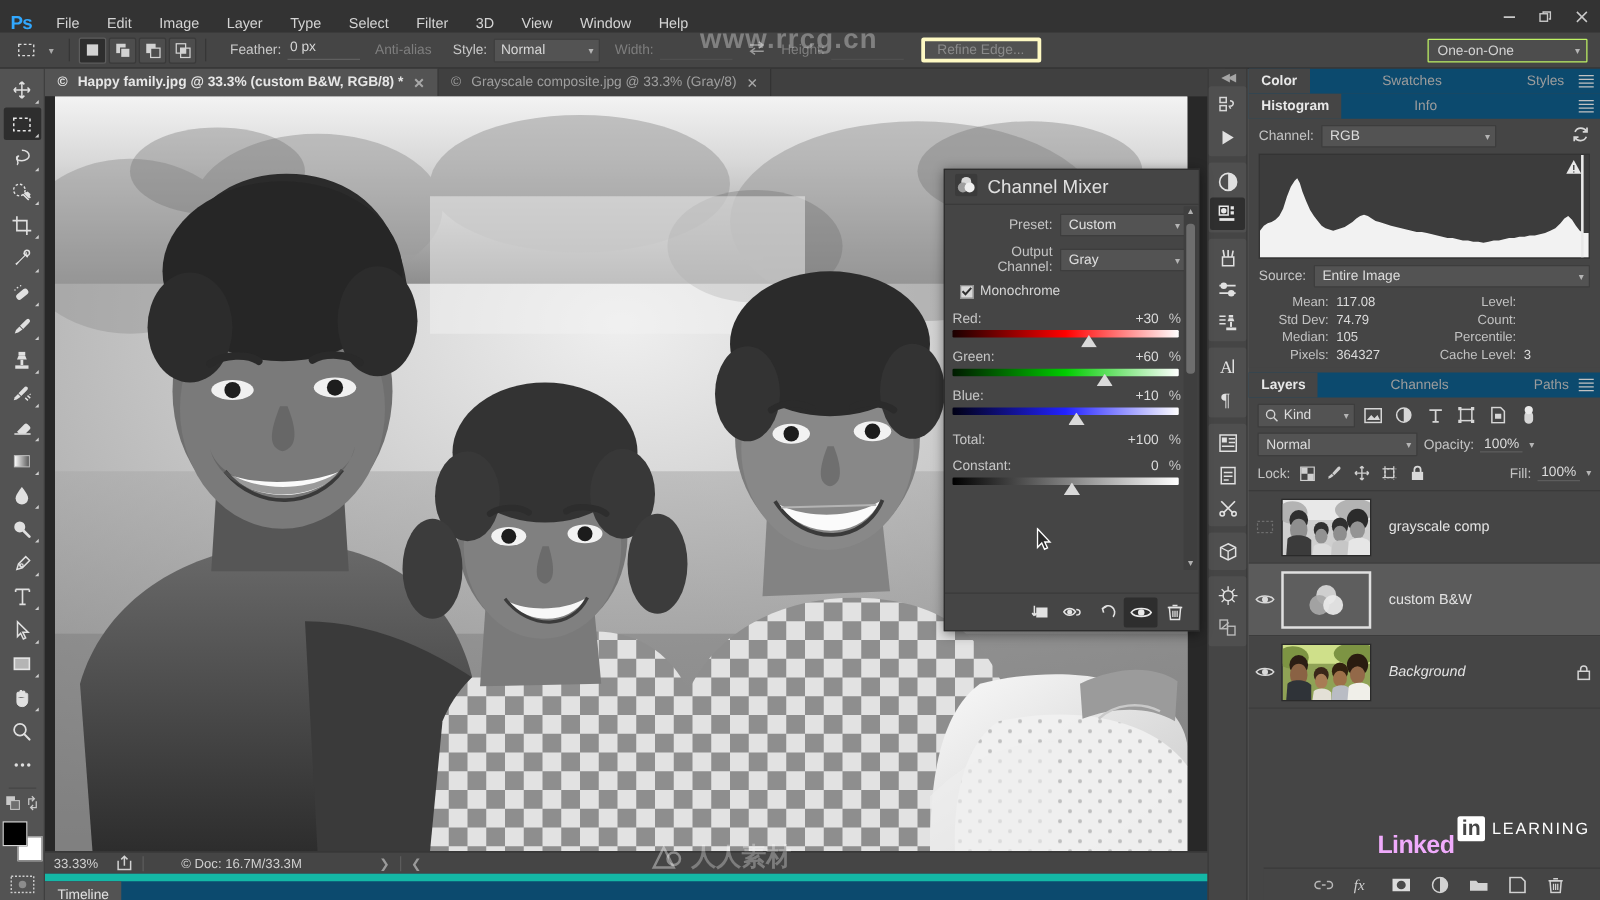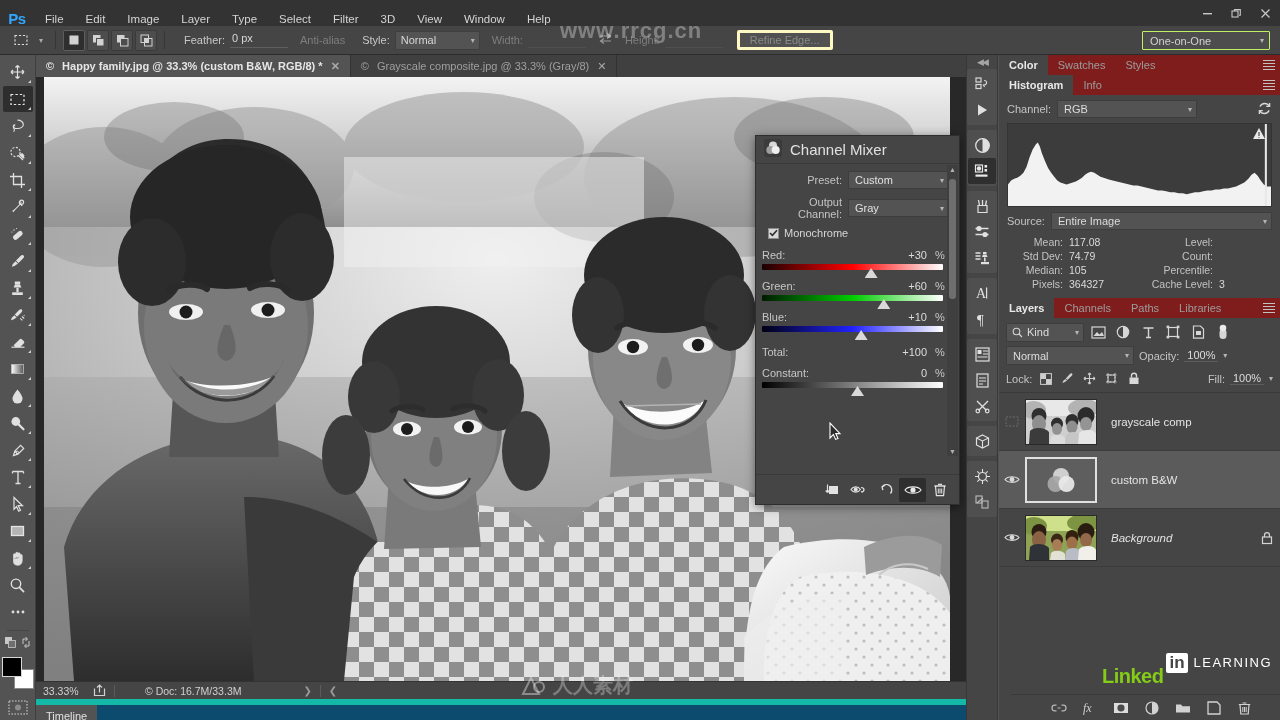--- a/index.html
+++ b/index.html
@@ -146,21 +146,21 @@
                    color:#a5a5a5; font-size:9px; letter-spacing:-2px;}
   .dockgroup { width:30px; background:#4f4f4f; border-radius:2px; margin-bottom:5px; padding:2px 0;
                display:flex; flex-direction:column; align-items:center; }
   .dockbtn { width:28px; height:26px; display:flex; align-items:center; justify-content:center; border-radius:2px; }
   .dockbtn.active { background:#2f2f2f; }
 
   
   .panel-col { position:absolute; left:999px; top:55px; width:281px; height:665px; background:#454545; }
 
   .panel-tabs {
-    height:20px; background:#7f1d1d; display:flex; align-items:stretch; position:relative;
+    height:20px; background:#0c4a6e; display:flex; align-items:stretch; position:relative;gap:48px;
   }
   .panel-tab {
     padding:0 10px; display:flex; align-items:center; font-size:11px; color:#9c9c9c;
   }
   .panel-tab.active { background:#454545; color:#e8e8e8; font-weight:bold; }
   .panel-menu {
     position:absolute; right:5px; top:0; height:20px; display:flex; align-items:center; color:#bdbdbd;
   }
   .hamburger { width:12px; display:flex; flex-direction:column; gap:2px; }
   .hamburger span { height:1px; background:#c2c2c2; display:block; }
@@ -270,21 +270,21 @@
     border-top:1px solid #3a3a3a;
   }
   .pf-btn { width:27px; height:24px; display:flex; align-items:center; justify-content:center; border-radius:2px;}
   .pf-btn.active { background:#2e2e2e; }
 
   .wm { position:absolute; color:rgba(255,255,255,0.18); font-weight:bold; pointer-events:none;
         font-family:"Liberation Sans", sans-serif; }
   .wm-top { left:560px; top:18px; font-size:22px; letter-spacing:1px; color:rgba(255,255,255,0.32); }
   .wm-center { left:520px; top:672px; font-size:20px; color:rgba(255,255,255,0.30); display:flex; align-items:center; gap:7px;}
   .ll-logo { position:absolute; right:8px; bottom:32px; display:flex; align-items:center; gap:3px; }
-  .ll-linked { font-size:20px; font-weight:bold; color:#84cc16; letter-spacing:-0.5px;margin-top:28px; }
+  .ll-linked { font-size:20px; font-weight:bold; color:#f0abfc; letter-spacing:-0.5px;margin-top:28px; }
   .ll-in { background:#ffffff; color:#454545; font-weight:bold; font-size:17px; padding:0 3px; border-radius:2px; }
   .ll-learning { font-size:13px; color:#ffffff; letter-spacing:1.5px; margin-left:3px; }
 </style>
 </head>
 <body>
 
 <div class="app">
 
   <div class="titlebar">
     <div class="ps-logo">Ps</div>

